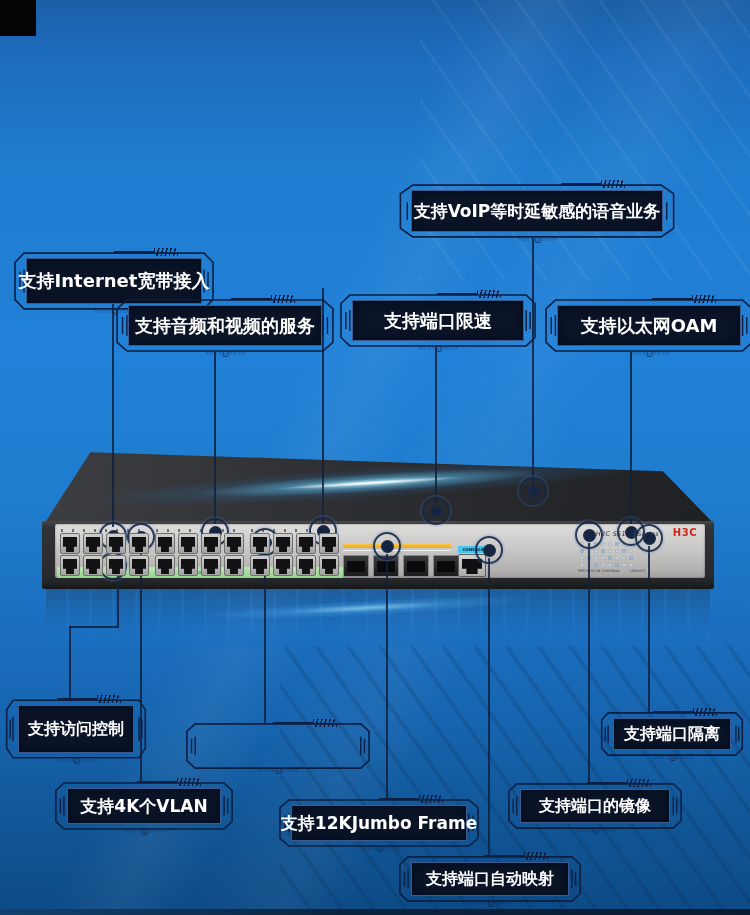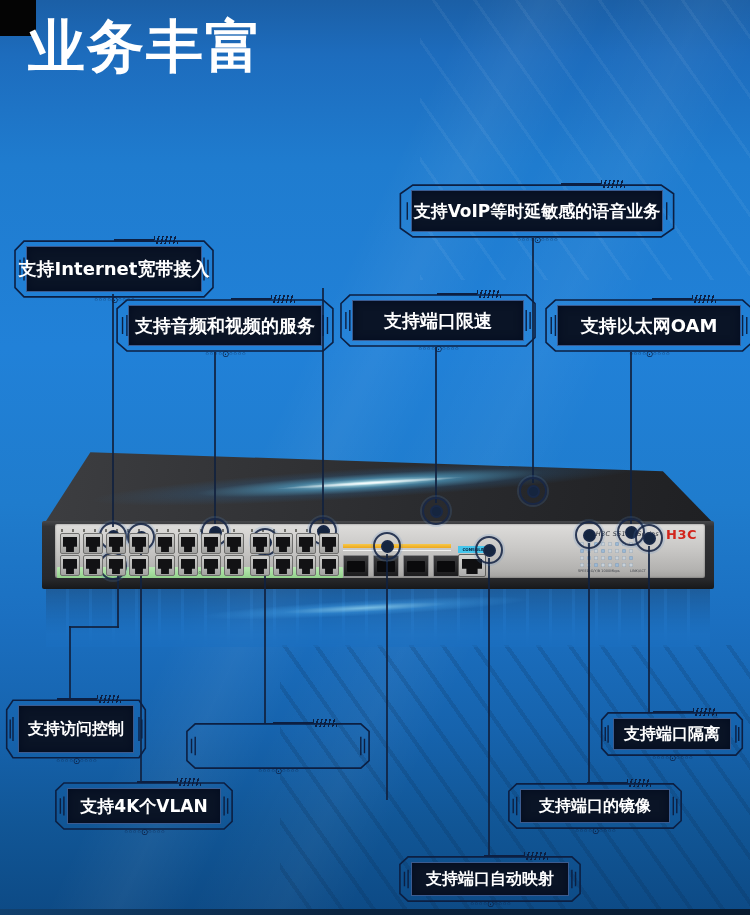--- a/index.html
+++ b/index.html
@@ -73,21 +73,21 @@
     border:1px solid #5f5f5d;border-radius:2px;}
   .console-port::before{content:"";position:absolute;left:3px;right:3px;top:4px;bottom:2px;background:#0f0f11;
     clip-path:polygon(0 0,100% 0,100% 65%,78% 65%,78% 100%,22% 100%,22% 65%,0 65%);}
   .ledpanel{position:absolute;left:523px;top:16px;width:68px;height:38px;}
   .ledgrid{display:grid;grid-template-columns:repeat(8,7px);grid-auto-rows:7px;}
   .led{width:4px;height:4px;border-radius:50%;background:#cdd5dc;box-shadow:inset 0 0 1px #5b748c;margin:auto;}
   .led:nth-child(3n){background:#9fbcd8;}
   .ledlegend{position:absolute;left:0;top:30px;width:100%;display:flex;justify-content:space-between;}
   .ledlegend span{font-size:3.5px;color:#41454c;line-height:1;}
   .model{position:absolute;right:46px;top:6px;font-size:6.5px;font-style:italic;color:#2b2f36;letter-spacing:.3px;}
-  .brand{position:absolute;right:8px;top:3px;font-size:13px;font-weight:900;color:#d2251c;letter-spacing:.5px;}
+  .brand{position:absolute;right:8px;top:3px;font-size:10px;font-weight:900;color:#d2251c;letter-spacing:.5px;}
   .sw-reflect{position:absolute;left:4px;right:4px;top:139px;height:58px;opacity:.55;
     background-image:
       linear-gradient(180deg,rgba(36,62,96,.6),rgba(40,90,150,.12) 65%,rgba(40,90,150,0)),
       repeating-linear-gradient(90deg,rgba(12,22,38,.30) 0 20px,rgba(130,160,190,.12) 20px 23px);}
   .sw-reflect::after{content:"";position:absolute;inset:0;
     background:linear-gradient(180deg,rgba(30,116,198,.05),rgba(30,116,198,.92) 78%,rgba(27,111,192,1));}
   .flare{position:absolute;pointer-events:none;}
   .flare1{left:90px;top:468px;width:560px;height:30px;transform:rotate(-3.5deg);
     background:radial-gradient(closest-side,rgba(200,248,255,.95),rgba(90,200,255,.5) 30%,rgba(40,140,230,.15) 62%,transparent);}
   .flare1::after{content:"";position:absolute;left:33%;top:13px;width:190px;height:4px;border-radius:50%;
@@ -98,21 +98,20 @@
 </head>
 <body>
 
 <div class="canvas">
   <div class="bg-wisps"></div>
   <div class="bg-stripes-top"></div>
   <div class="bg-stripes-bottom"></div>
   <div class="corner-square"></div>
 
   <div class="title">
-    <div>业务丰富</div>
   </div>
 
   <div class="switch">
     <div class="sw-top"></div>
     <div class="sw-body">
       <div class="sw-panel">
         <div class="pgroup" style="left:4px">
           <div class="tickrow"></div>
           <div class="greenstrip">
               <span></span>
@@ -257,21 +256,21 @@
       <polygon points="10,1 190,1 199,9 199,41 190,49 10,49 1,41 1,9" fill="none" stroke="#0c1f42" stroke-width="1.6" vector-effect="non-scaling-stroke"></polygon>
       <path d="M6,17 L6,33 M10,15 L10,35 M194,17 L194,33 M190,15 L190,35" fill="none" stroke="#0c1f42" stroke-width="1.4" vector-effect="non-scaling-stroke"></path>
     </svg>
     <div class="cbox">
         <span>支持VoIP等时延敏感的语音业务</span>
       </div>
     <i class="zig"></i>
     <i class="chain"></i>
   </div>
 
-  <div class="callout c-lg" style="left:14px;top:240px;width:200px;height:58px">
+  <div class="callout c-lg" style="left:14px;top:252px;width:200px;height:58px">
     <svg class="cframe" viewBox="0 0 200 50" preserveAspectRatio="none">
       <polygon points="10,1 190,1 199,9 199,41 190,49 10,49 1,41 1,9" fill="none" stroke="#0c1f42" stroke-width="1.6" vector-effect="non-scaling-stroke"></polygon>
       <path d="M6,17 L6,33 M10,15 L10,35 M194,17 L194,33 M190,15 L190,35" fill="none" stroke="#0c1f42" stroke-width="1.4" vector-effect="non-scaling-stroke"></path>
     </svg>
     <div class="cbox">
         <span>支持Internet宽带接入</span>
       </div>
     <i class="zig"></i>
     <i class="chain"></i>
   </div>
@@ -339,20 +338,31 @@
       <polygon points="10,1 190,1 199,9 199,41 190,49 10,49 1,41 1,9" fill="none" stroke="#0c1f42" stroke-width="1.6" vector-effect="non-scaling-stroke"></polygon>
       <path d="M6,17 L6,33 M10,15 L10,35 M194,17 L194,33 M190,15 L190,35" fill="none" stroke="#0c1f42" stroke-width="1.4" vector-effect="non-scaling-stroke"></path>
     </svg>
     <div class="cbox">
         <span>支持4K个VLAN</span>
       </div>
     <i class="zig"></i>
     <i class="chain"></i>
   </div>
 
+  <div class="callout c-md" style="left:279px;top:799px;width:200px;height:48px">
+    <svg class="cframe" viewBox="0 0 200 50" preserveAspectRatio="none">
+      <polygon points="10,1 190,1 199,9 199,41 190,49 10,49 1,41 1,9" fill="none" stroke="#0c1f42" stroke-width="1.6" vector-effect="non-scaling-stroke"></polygon>
+      <path d="M6,17 L6,33 M10,15 L10,35 M194,17 L194,33 M190,15 L190,35" fill="none" stroke="#0c1f42" stroke-width="1.4" vector-effect="non-scaling-stroke"></path>
+    </svg>
+    <div class="cbox">
+        <span>支持12KJumbo Frame</span>
+      </div>
+    <i class="zig"></i>
+    <i class="chain"></i>
+  </div>
 
   <div class="callout c-sm" style="left:601px;top:712px;width:142px;height:44px">
     <svg class="cframe" viewBox="0 0 200 50" preserveAspectRatio="none">
       <polygon points="10,1 190,1 199,9 199,41 190,49 10,49 1,41 1,9" fill="none" stroke="#0c1f42" stroke-width="1.6" vector-effect="non-scaling-stroke"></polygon>
       <path d="M6,17 L6,33 M10,15 L10,35 M194,17 L194,33 M190,15 L190,35" fill="none" stroke="#0c1f42" stroke-width="1.4" vector-effect="non-scaling-stroke"></path>
     </svg>
     <div class="cbox">
         <span>支持端口隔离</span>
       </div>
     <i class="zig"></i>

